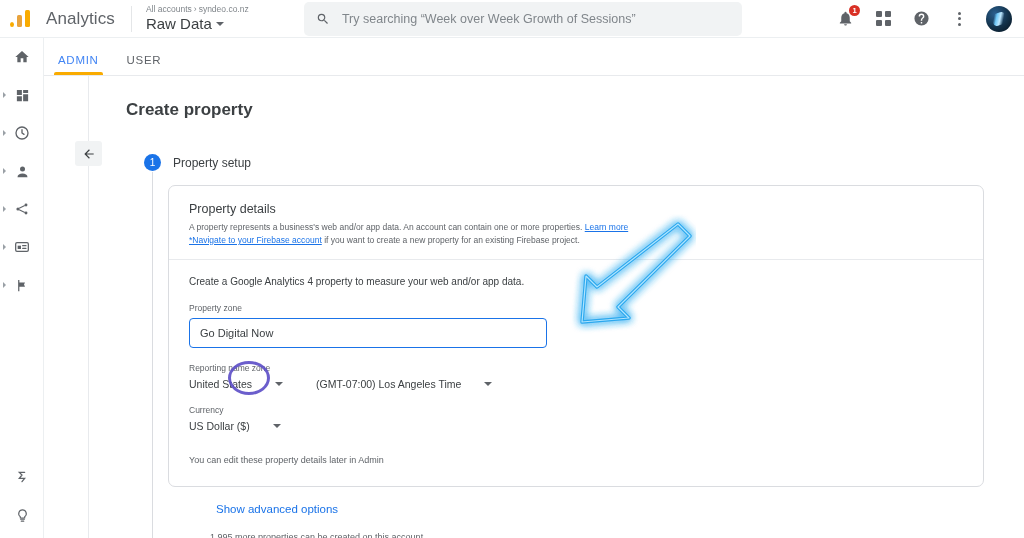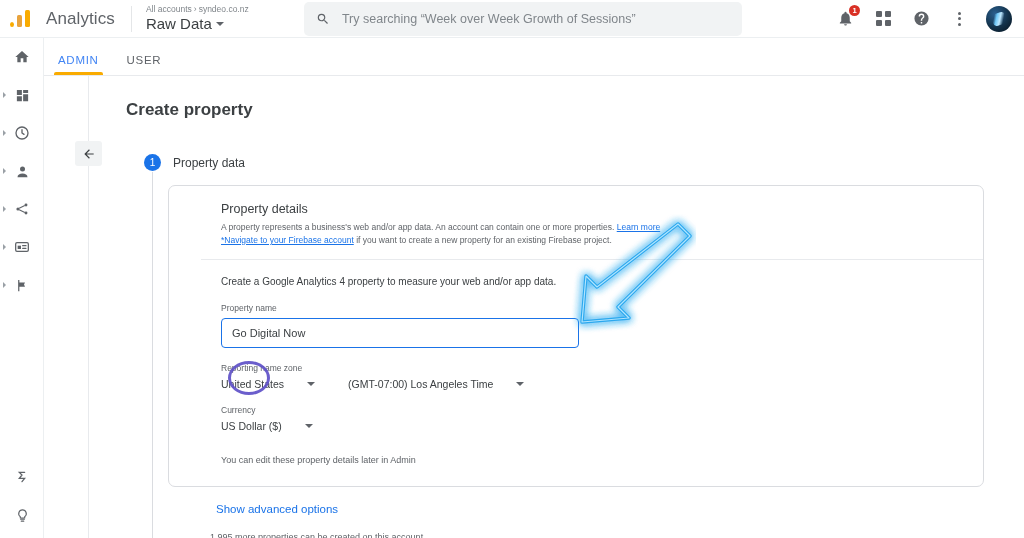--- a/index.html
+++ b/index.html
@@ -119,21 +119,21 @@
   .step-row { position: absolute; left: 100px; top: 78px; display: flex; align-items: center; gap: 12px; }
   .step-circle {
     width: 17px; height: 17px; border-radius: 50%; background: #1a73e8; color: #fff;
     font-size: 10px; display: flex; align-items: center; justify-content: center; flex: none;
   }
   .step-label { font-size: 12px; color: #3c4043; }
   .step-connector { position: absolute; left: 108px; top: 96px; width: 1px; height: 412px; background: #dadce0; }
 
   .card {
     position: absolute; left: 124px; top: 109px; width: 816px; height: 302px;
-    border: 1px solid #dadce0; border-radius: 7px; background: #fff; padding-left: 32px;
+    border: 1px solid #dadce0; border-radius: 7px; background: #fff;
   }
   .card-head { padding: 16px 20px 12px 20px; border-bottom: 1px solid #e8eaed; }
   .card-title { font-size: 12.5px; color: #3c4043; margin-bottom: 5px; }
   .card-desc { font-size: 8.5px; color: #5f6368; line-height: 13px; max-width: 760px; }
   .lnk { color: #1a73e8; text-decoration: underline; cursor: pointer; }
   .card-body { padding: 16px 20px 0 20px; }
   .body-lead { font-size: 10px; color: #3c4043; margin-bottom: 16px; }
   .field-label { font-size: 8.5px; color: #5f6368; margin-bottom: 5px; }
   .text-input {
     width: 358px; height: 30px; border: 1px solid #1a73e8; border-radius: 4px;
@@ -298,39 +298,39 @@
 
     <div class="back-btn">
       <svg width="14" height="14" viewBox="0 0 24 24" fill="#3c4043">
           <path d="M20 11H7.8l5.6-5.6L12 4l-8 8 8 8 1.4-1.4L7.8 13H20z"></path>
         </svg>
     </div>
 
     <div class="step-connector"></div>
     <div class="step-row">
       <div class="step-circle">1</div>
-      <div class="step-label">Property data</div>
+      <div class="step-label">Property setup</div>
     </div>
 
     <div class="card">
       <div class="card-head">
         <div class="card-title">Property details</div>
         <div class="card-desc">
           <span>A property represents a business's web and/or app data. An account can contain one or more properties.</span>
           <span class="lnk">Learn more</span><br>
           <span class="lnk">*Navigate to your Firebase account</span>
           <span>if you want to create a new property for an existing Firebase project.</span>
         </div>
       </div>
 
       <div class="card-body">
         <div class="body-lead">Create a Google Analytics 4 property to measure your web and/or app data.</div>
 
         <div class="field-group">
-          <div class="field-label">Property name</div>
+          <div class="field-label">Property zone</div>
           <input class="text-input" type="text" value="Go Digital Now" style="">
         </div>
 
         <div class="field-group">
           <div class="field-label">Reporting name zone</div>
           <div class="select-row">
             <div class="select">
               <span>United States</span>
               <span class="caret"></span>
             </div>

